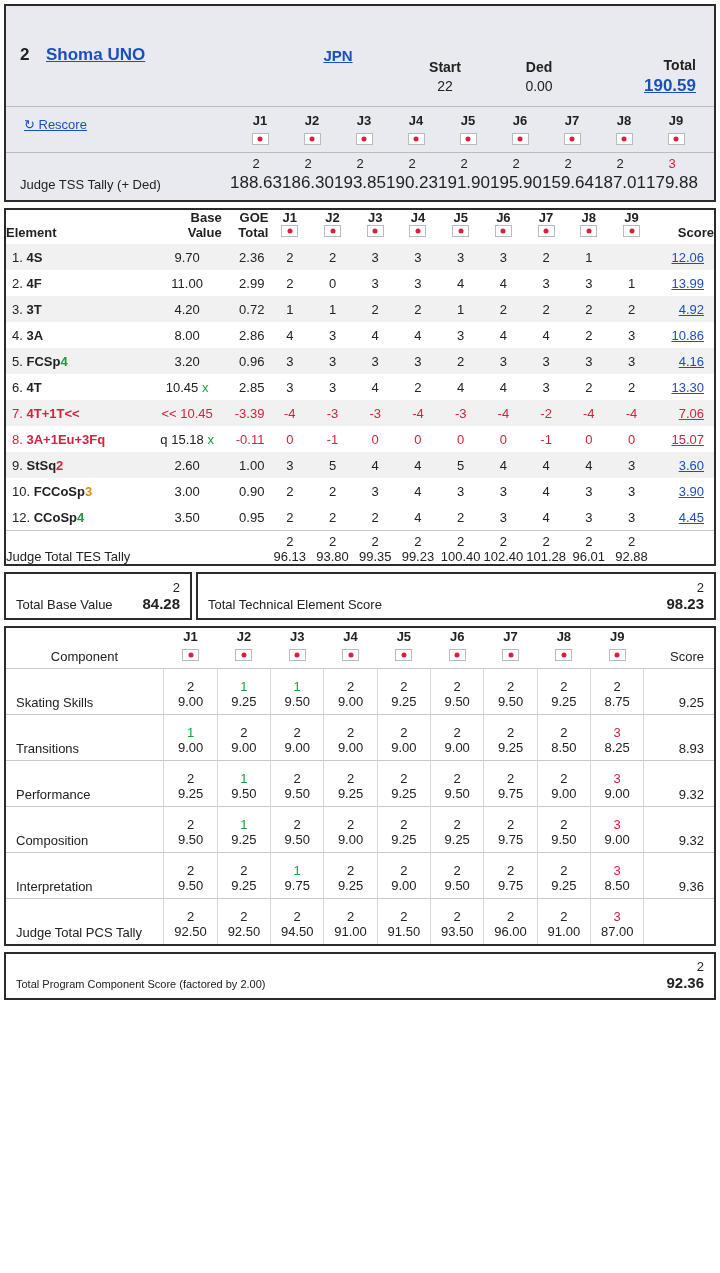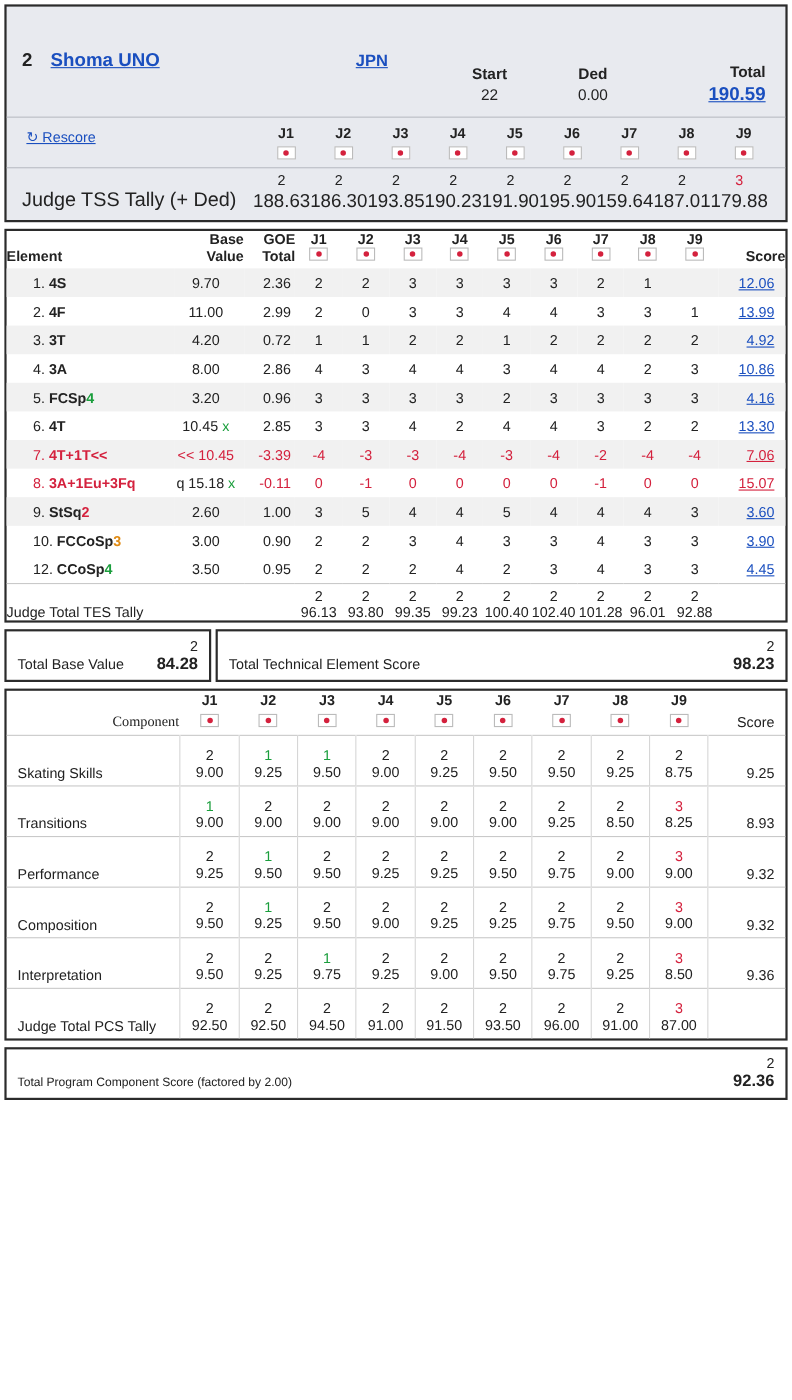--- a/index.html
+++ b/index.html
@@ -58,42 +58,42 @@
   .flag:after{
     content:"";position:absolute;left:50%;top:50%;
     width:5px;height:5px;border-radius:50%;
     background:#d4213d;transform:translate(-50%,-50%);
   }
   .tallyrow{
     display:flex;align-items:flex-end;
     border-top:1px solid #b9bcc4;
     padding:3px 8px 7px 8px;
   }
-  .tallylabel{width:210px;font-size:18px;padding-left:6px;padding-bottom:1px;}
+  .tallylabel{width:210px;font-size:13px;padding-left:6px;padding-bottom:1px;}
   .tcell{width:52px;text-align:center;}
   .tcell .cnt{display:block;font-size:13px;margin-bottom:2px;}
   .tcell .sc{display:block;font-size:17px;}
   .red{color:#d4213d;}
   .green{color:#1a9e3c;}
 
   
   table{border-collapse:collapse;width:100%;}
   .elm th, .elm td{font-size:13px;padding:0;}
   .elm thead th{
     vertical-align:bottom;padding-bottom:4px;font-weight:bold;
   }
   .th-sub{display:block;font-weight:bold;font-size:13px;line-height:15px;}
   .th-el{text-align:left;padding-left:10px;width:150px;}
   .th-bv{text-align:right;width:62px;padding-right:6px;}
   .th-goe{text-align:right;width:46px;padding-right:4px;}
   .th-j{text-align:center;width:42px;}
   .th-score{text-align:right;width:60px;padding-right:10px;}
   .elm tbody td{height:26px;}
   .elm tbody tr.alt{background:#f1f1f1;}
-  td.el{text-align:left;padding-left:24px;}
+  td.el{text-align:left;padding-left:6px;}
   td.num{text-align:center;padding-right:6px;white-space:nowrap;}
   td.goe{text-align:right;padding-right:4px;}
   td.j{text-align:center;}
   td.score{text-align:right;padding-right:10px;}
   td.score span{color:#1a4fbf;text-decoration:underline;cursor:pointer;}
   td.score span.red{color:#d4213d;}
   .totrow td{
     border-top:1px solid #c9c9c9;
     padding-top:3px;height:auto;vertical-align:bottom;
   }
@@ -110,21 +110,21 @@
   .tbox.left{width:188px;}
   .tbox.right{flex:1;margin-left:4px;}
   .tbox .cnt{text-align:right;font-size:13px;display:block;}
   .tbox .line{display:flex;align-items:baseline;}
   .tbox .lbl{flex:1;font-size:13px;}
   .tbox .val{font-weight:bold;font-size:15px;text-align:center;}
 
   
   .cmp{width:100%;border-collapse:collapse;}
   .cmp th,.cmp td{font-size:13px;}
-  .cmp .ch-lbl{text-align:right;padding-left:0;width:150px;vertical-align:bottom;padding-bottom:4px;font-weight:normal;font-family:Liberation Serif, serif;}
+  .cmp .ch-lbl{text-align:center;padding-left:0;width:150px;vertical-align:bottom;padding-bottom:4px;font-weight:normal;}
   .cmp .ch-j{text-align:center;width:49px;vertical-align:bottom;padding-bottom:4px;}
   .cmp .ch-j .jn{display:block;font-weight:bold;margin-bottom:5px;}
   .cmp .ch-score{text-align:right;width:56px;padding-right:10px;vertical-align:bottom;padding-bottom:4px;font-weight:normal;}
   .cmp tbody tr{border-top:1px solid #c9c9c9;}
   .cmp tbody td{height:40px;vertical-align:bottom;padding-bottom:4px;}
   .cmp td.nm{text-align:left;padding-left:10px;}
   .cmp td.cj{text-align:center;}
   .cmp td.cj .cnt{display:block;font-size:13px;line-height:15px;}
   .cmp td.cj .v{display:block;font-size:13px;line-height:16px;}
   .cmp td.cs{text-align:right;padding-right:10px;}

